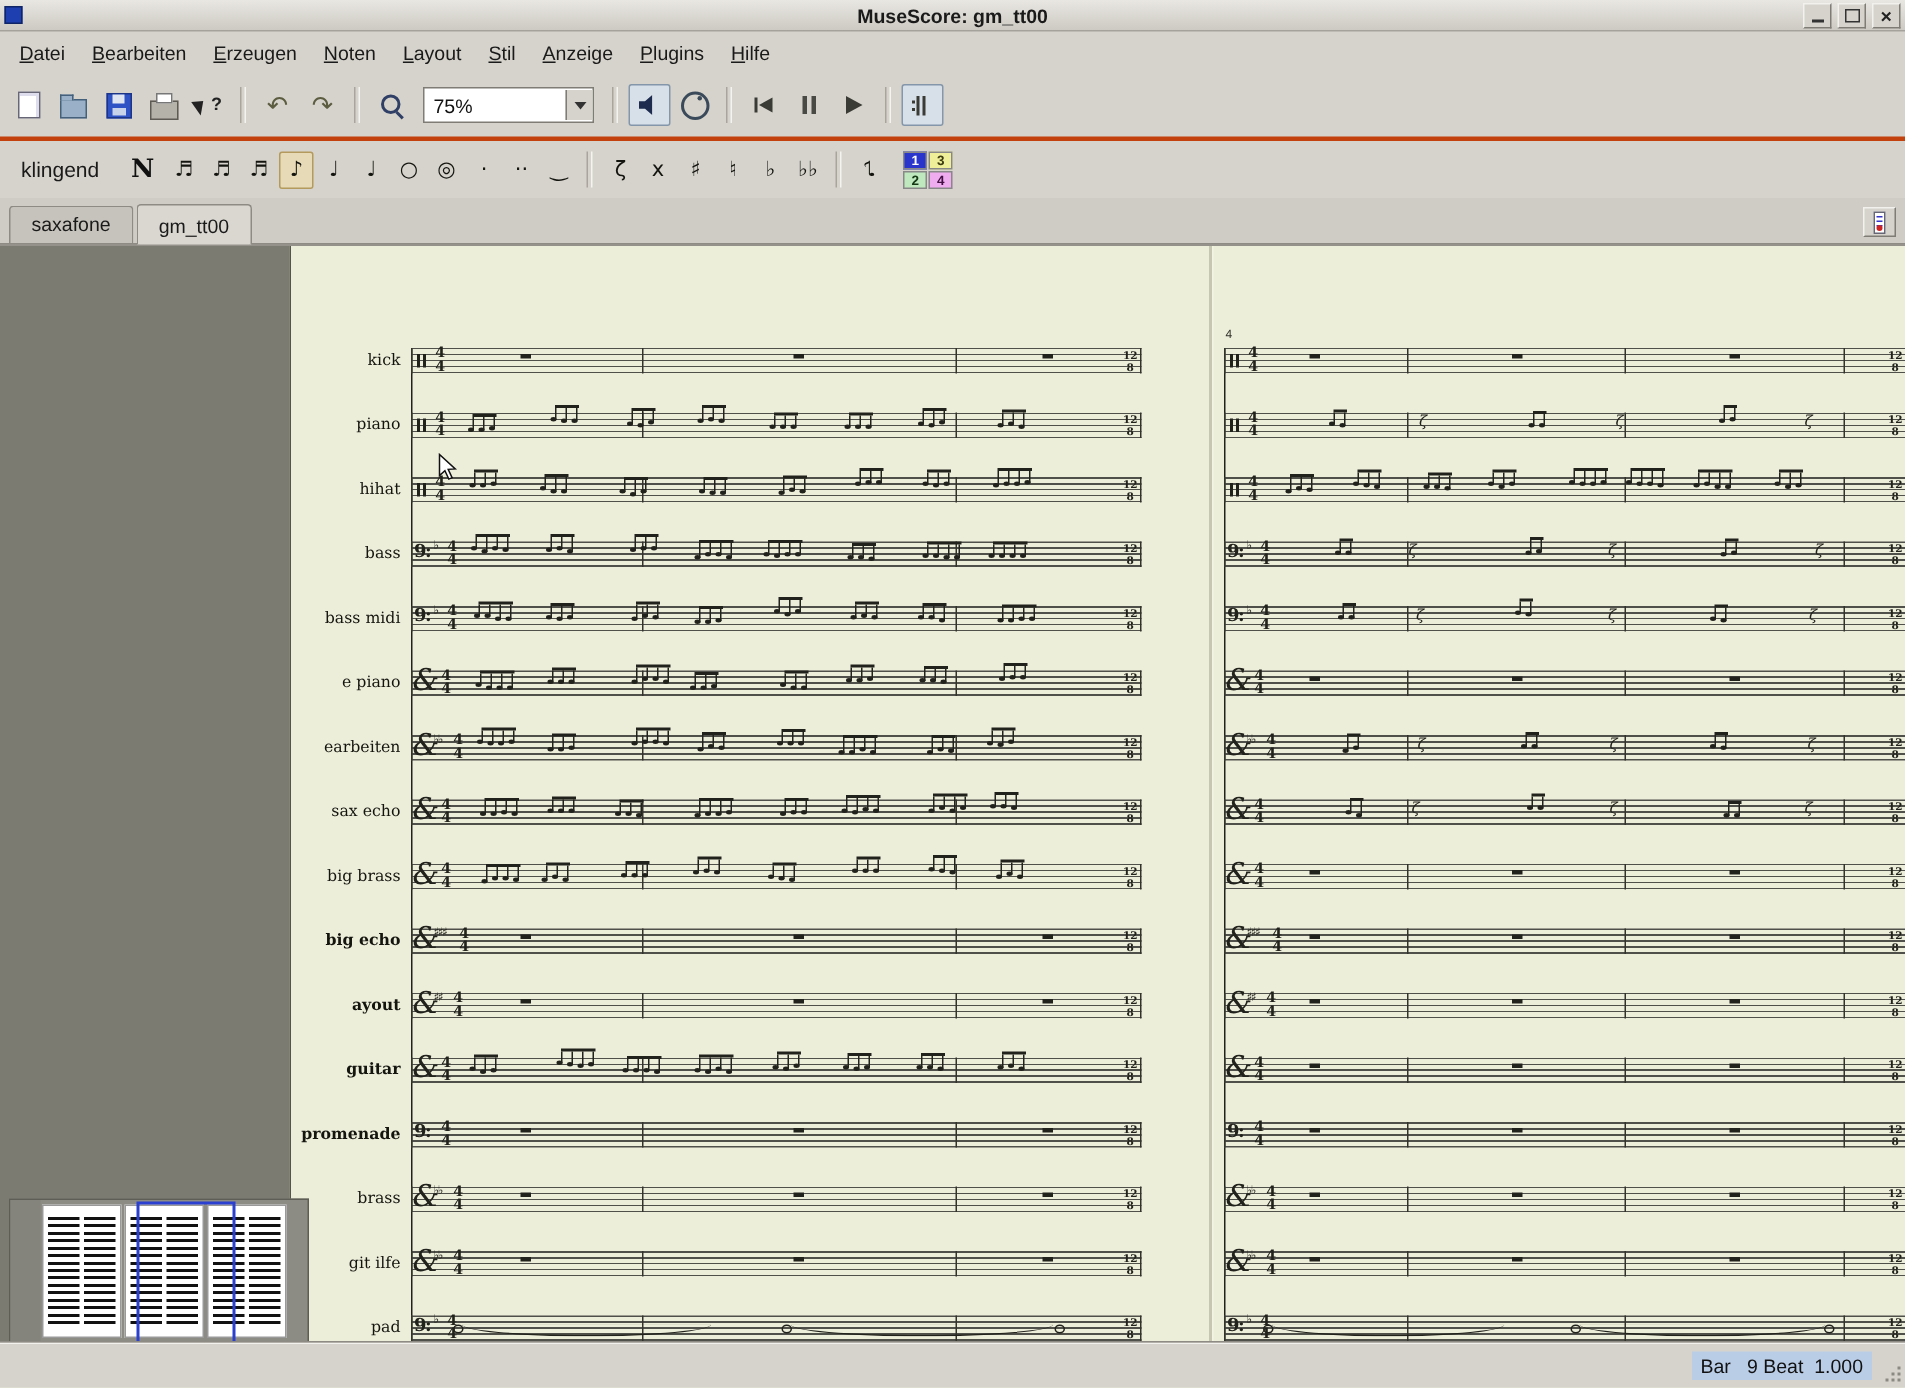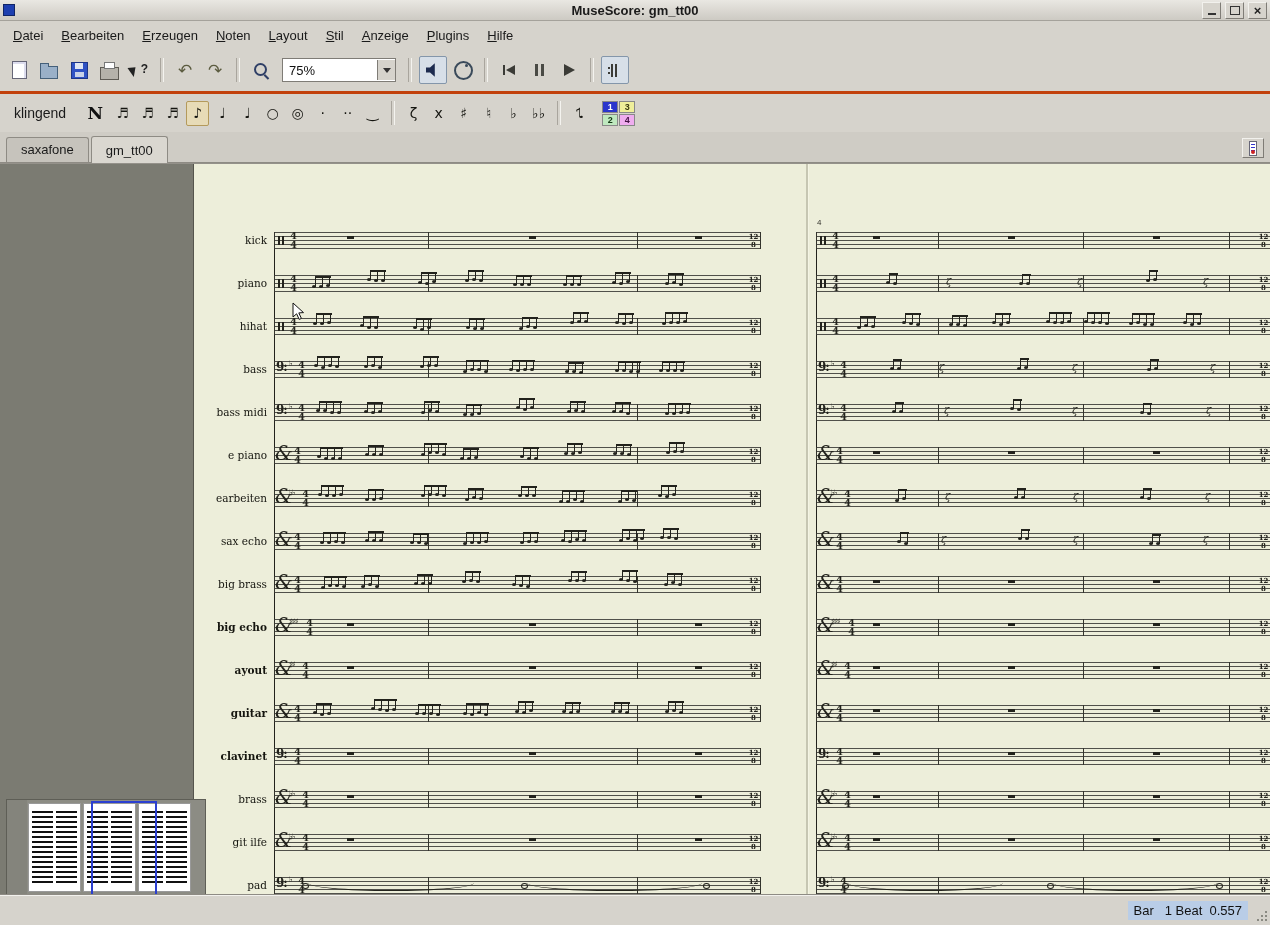--- a/index.html
+++ b/index.html
@@ -1417,21 +1417,21 @@
         <div class="bline" style="left: 486px;"></div>
         <span class="cleff">9:</span>
         <div class="tsig" style="left: 19px;">
           <div>4</div>
           <div>4</div>
         </div>
         <div class="csig">
           <div>12</div>
           <div>8</div>
         </div>
-        <span class="slabel bold">clavinet</span>
+        <span class="slabel bold">promenade</span>
         <div class="wrest" style="left: 73px;"></div>
         <div class="wrest" style="left: 255px;"></div>
         <div class="wrest" style="left: 421px;"></div>
       </div>
       <div class="staff" style="left: 622px; top: 584px; width: 455px;">
         <div class="bline" style="left: 0px;"></div>
         <div class="bline" style="left: 122px;"></div>
         <div class="bline" style="left: 267px;"></div>
         <div class="bline" style="left: 413px;"></div>
         <span class="cleff">9:</span>
@@ -1584,15 +1584,15 @@
       </div>
     <div class="nav-page">
         <div class="nl"></div>
         <div class="nl"></div>
       </div>
     <div class="nav-viewport"></div>
   </div>
 </div>
 
 <div class="statusbar">
-  <div class="status-pos">Bar   1 Beat  0.557</div>
+  <div class="status-pos">Bar   9 Beat  1.000</div>
   <div class="grip"></div>
 </div>
 
 </body></html>

